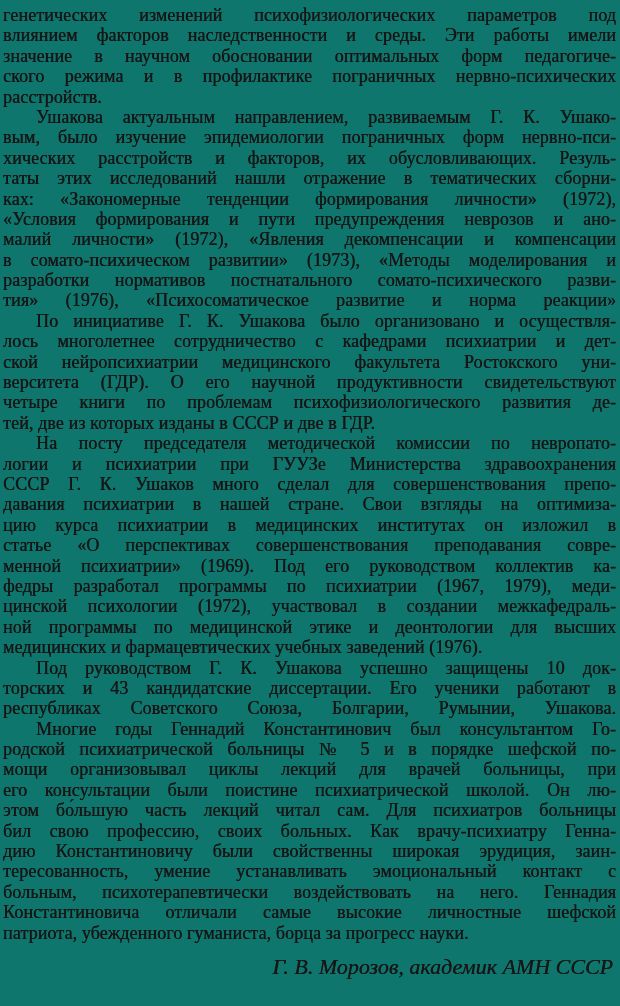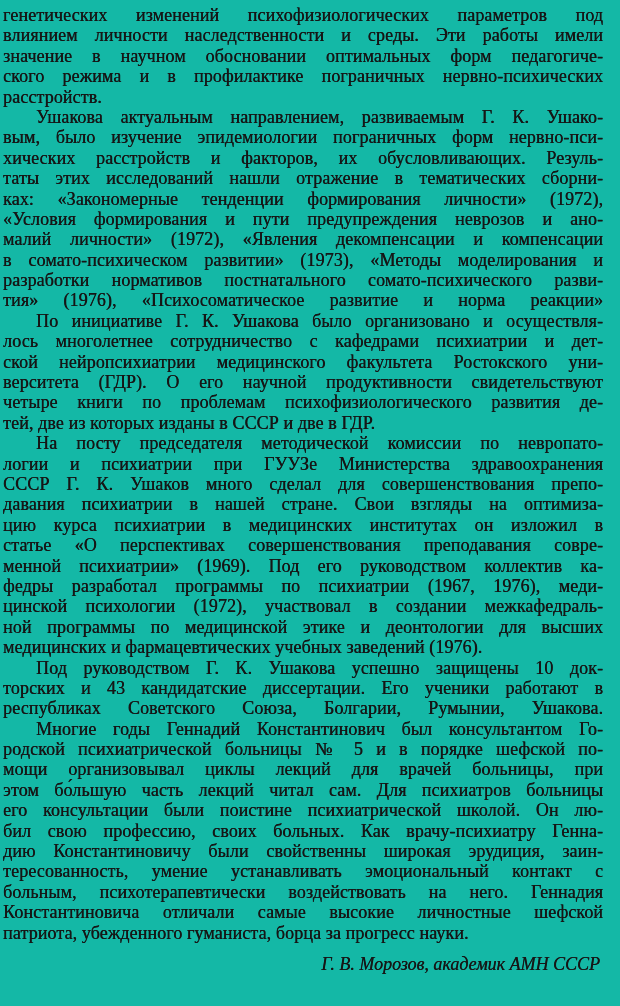--- a/index.html
+++ b/index.html
@@ -3,57 +3,57 @@
 <meta charset="utf-8">
 <style>
   html, body { margin: 0; padding: 0; }
   body {
     width: 620px; height: 1006px;
     background: #efefec;
     font-family: "Liberation Serif", "DejaVu Serif", serif;
   }
   .page {
     width: 620px; height: 1006px;
-    background: #14b8a6;
+    background: #0f766e;
     color: #161616;
     overflow: hidden;
     box-sizing: border-box;
-    padding: 5px 17px 0 3px;
+    padding: 5px 4px 0 3px;
   }
   .para { margin: 0; }
   .line {
     font-size: 18px;
     line-height: 20.4px;
     height: 20.4px;
     text-align: justify;
     text-align-last: justify;
     text-justify: inter-word;
     letter-spacing: 0.1px;
     white-space: normal;
     text-shadow: 0.35px 0 0 currentColor; 
   }
   .line.short-last { text-align-last: left; }
   .para.indent .line:first-child { text-indent: 33px; }
   .signature {
-    font-size: 18px;
+    font-size: 22px;
     font-style: italic;
     text-align: right;
     margin-top: 11px;
     padding-right: 3px;
     text-shadow: 0.3px 0 0 currentColor;
   }
 </style>
 </head>
 <body>
 
 <div class="page">
   <div id="text-block">
       <div class="para">
         <div class="line">генетических изменений психофизиологических параметров под</div>
-        <div class="line">влиянием личности наследственности и среды. Эти работы имели</div>
+        <div class="line">влиянием факторов наследственности и среды. Эти работы имели</div>
         <div class="line">значение в научном обосновании оптимальных форм педагогиче-</div>
         <div class="line">ского режима и в профилактике пограничных нервно-психических</div>
         <div class="line short-last">расстройств.</div>
       </div>
       <div class="para indent">
         <div class="line">Ушакова актуальным направлением, развиваемым Г. К. Ушако-</div>
         <div class="line">вым, было изучение эпидемиологии пограничных форм нервно-пси-</div>
         <div class="line">хических расстройств и факторов, их обусловливающих. Резуль-</div>
         <div class="line">таты этих исследований нашли отражение в тематических сборни-</div>
         <div class="line">ках: «Закономерные тенденции формирования личности» (1972),</div>
@@ -72,36 +72,36 @@
         <div class="line short-last">тей, две из которых изданы в СССР и две в ГДР.</div>
       </div>
       <div class="para indent">
         <div class="line">На посту председателя методической комиссии по невропато-</div>
         <div class="line">логии и психиатрии при ГУУЗе Министерства здравоохранения</div>
         <div class="line">СССР Г. К. Ушаков много сделал для совершенствования препо-</div>
         <div class="line">давания психиатрии в нашей стране. Свои взгляды на оптимиза-</div>
         <div class="line">цию курса психиатрии в медицинских институтах он изложил в</div>
         <div class="line">статье «О перспективах совершенствования преподавания совре-</div>
         <div class="line">менной психиатрии» (1969). Под его руководством коллектив ка-</div>
-        <div class="line">федры разработал программы по психиатрии (1967, 1976), меди-</div>
+        <div class="line">федры разработал программы по психиатрии (1967, 1979), меди-</div>
         <div class="line">цинской психологии (1972), участвовал в создании межкафедраль-</div>
         <div class="line">ной программы по медицинской этике и деонтологии для высших</div>
         <div class="line short-last">медицинских и фармацевтических учебных заведений (1976).</div>
       </div>
       <div class="para indent">
         <div class="line">Под руководством Г. К. Ушакова успешно защищены 10 док-</div>
         <div class="line">торских и 43 кандидатские диссертации. Его ученики работают в</div>
         <div class="line">республиках Советского Союза, Болгарии, Румынии, Ушакова.</div>
       </div>
       <div class="para indent">
         <div class="line">Многие годы Геннадий Константинович был консультантом Го-</div>
         <div class="line">родской психиатрической больницы № 5 и в порядке шефской по-</div>
         <div class="line">мощи организовывал циклы лекций для врачей больницы, при</div>
+        <div class="line">его консультации были поистине психиатрической школой. Он лю-</div>
         <div class="line">этом бо́льшую часть лекций читал сам. Для психиатров больницы</div>
-        <div class="line">его консультации были поистине психиатрической школой. Он лю-</div>
         <div class="line">бил свою профессию, своих больных. Как врачу-психиатру Генна-</div>
         <div class="line">дию Константиновичу были свойственны широкая эрудиция, заин-</div>
         <div class="line">тересованность, умение устанавливать эмоциональный контакт с</div>
         <div class="line">больным, психотерапевтически воздействовать на него. Геннадия</div>
         <div class="line">Константиновича отличали самые высокие личностные шефской</div>
         <div class="line short-last">патриота, убежденного гуманиста, борца за прогресс науки.</div>
       </div>
     </div>
   <div class="signature">Г. В. Морозов, академик АМН СССР</div>
 </div>

